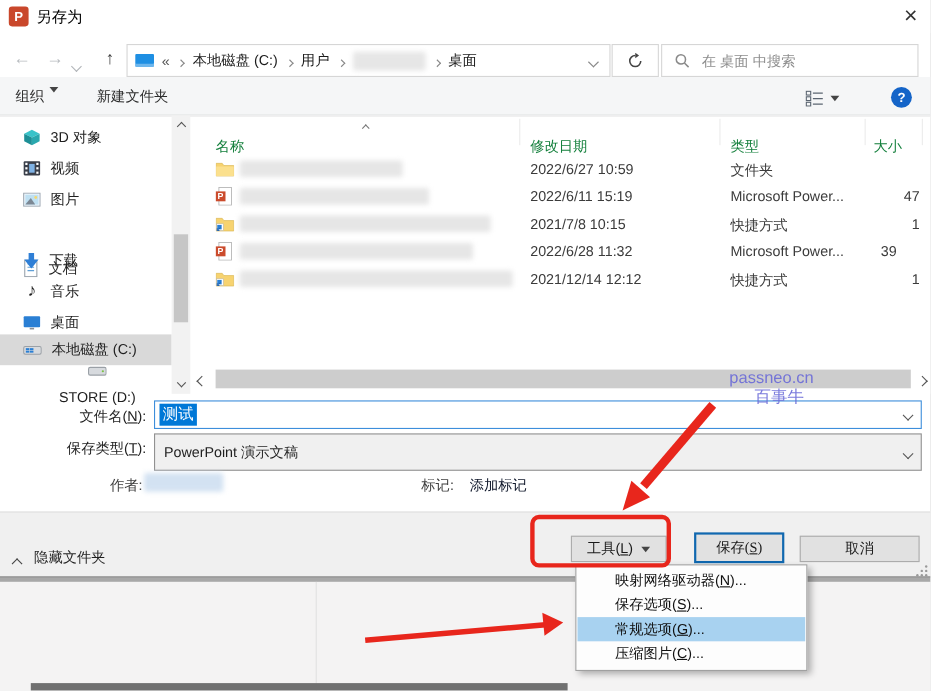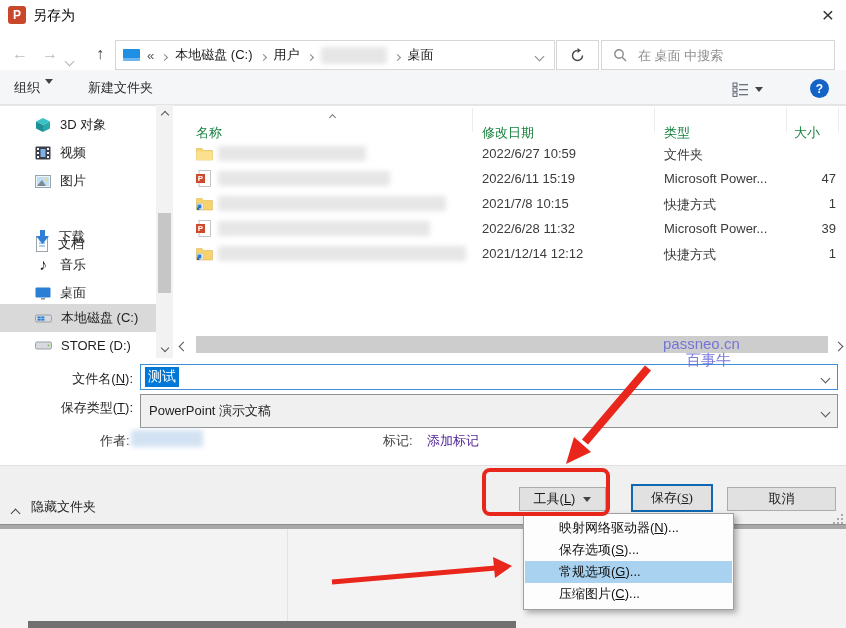--- a/index.html
+++ b/index.html
@@ -36,21 +36,21 @@
   .search-box input::placeholder{color:#8d8d8d;opacity:1;}
   
   .cmdbar{left:0;top:70px;width:846px;height:35px;background:#f5f6f7;border-bottom:1px solid #e3e4e5;box-sizing:border-box;}
   .cmd-item{top:79px;font-size:13px;color:#2b2b2b;display:flex;align-items:flex-start;gap:5px;cursor:pointer;}
   .tri-down{width:0;height:0;border-left:4px solid transparent;border-right:4px solid transparent;border-top:5px solid #444;}
   .help-circle{left:810px;top:79px;width:19px;height:19px;border-radius:50%;background:#1464c8;color:#fff;
     font-size:12px;font-weight:bold;display:flex;align-items:center;justify-content:center;cursor:pointer;}
   .viewsel{left:732px;top:82px;display:flex;align-items:center;gap:6px;cursor:pointer;}
   
   .mainarea{left:0;top:105px;width:846px;height:253px;background:#fff;border-top:1px solid #e6e6e6;box-sizing:border-box;}
-  .side-item{left:0;width:156px;height:28px;display:flex;align-items:center;gap:9px;padding-left:35px;
+  .side-item{left:0;width:156px;height:28px;display:flex;align-items:center;gap:9px;padding-left:21px;
     box-sizing:border-box;font-size:13px;cursor:pointer;}
   .side-item.selected{background:#d9d9d9;}
   .side-item svg,.side-item .txticon{flex:0 0 auto;}
   .vscroll{left:156px;top:105px;width:17px;height:253px;background:#f2f2f2;}
   .vscroll .thumb{left:2px;top:108px;width:13px;height:80px;background:#c6c6c6;}
   .sb-arrow{width:17px;height:16px;display:flex;align-items:center;justify-content:center;}
   
   .col-head{top:112px;font-size:13px;color:#15803d;cursor:pointer;margin-top:12px;}
   .head-sep{top:108px;width:1px;height:24px;background:#ececec;}
   .frow-text{font-size:13px;color:#3b3b3b;}
@@ -58,21 +58,21 @@
   .hscroll-btn{top:336px;width:18px;height:20px;display:flex;align-items:center;justify-content:center;}
   .hthumb{left:196px;top:336px;width:632px;height:17px;background:#cdcdcd;}
   
   .fld-label{width:133px;text-align:right;font-size:13px;color:#1f1f1f;}
   .filename-box{left:140px;top:364px;width:698px;height:26px;border:1px solid #3d8edb;box-sizing:border-box;
     background:#fff;display:flex;align-items:center;padding:0 8px 0 4px;}
   .sel-text{background:#0078d7;color:#fff;font-size:14px;padding:1px 3px;}
   .savetype-box{left:140px;top:394px;width:698px;height:25px;border:1px solid #919191;box-sizing:border-box;
     background:#f0f0f0;display:flex;align-items:center;padding:16px 8px;font-size:13px;color:#1f1f1f;}
   .flex-sp{margin-left:auto;}
-  .link{color:#4c1d95;cursor:pointer;font-size:13px;}
+  .link{color:#0f172a;cursor:pointer;font-size:13px;}
   
   .btm-strip{left:0;top:465px;width:846px;height:59px;background:#f0f0f0;border-top:1px solid #e0e0e0;box-sizing:border-box;}
   .btn{position:absolute;background:#e1e1e1;border:1px solid #acacac;box-sizing:border-box;font-size:13px;color:#1a1a1a;
     display:flex;align-items:center;justify-content:center;gap:8px;cursor:pointer;font-family:inherit;}
   .btn.default{border:2px solid #1068b0;}
   .dlg-bottom-edge{left:0;top:524px;width:846px;height:5px;background:#a8a8a8;border-top:1px solid #8f8f8f;box-sizing:border-box;}
   .below-dialog{left:0;top:529px;width:846px;height:99px;background:#f4f3f3;}
   .bg-vline{left:287px;top:529px;width:1px;height:99px;background:#e2e2e2;}
   .bg-darkbar{left:28px;top:621px;width:488px;height:7px;background:#707070;}
   
@@ -214,21 +214,21 @@
   <div class="abs side-item selected" style="top:304px;">
     <svg width="17" height="13" viewBox="0 0 17 13">
       <rect x="0.5" y="3" width="16" height="7" rx="1.5" fill="#d7dade" stroke="#9aa0a6"></rect>
       <rect x="2.5" y="4.5" width="3.2" height="1.8" fill="#2a7fd4"></rect>
       <rect x="6.2" y="4.5" width="3.2" height="1.8" fill="#2a7fd4"></rect>
       <rect x="2.5" y="6.8" width="3.2" height="1.8" fill="#2a7fd4"></rect>
       <rect x="6.2" y="6.8" width="3.2" height="1.8" fill="#2a7fd4"></rect>
     </svg>
     <span>本地磁盘 (C:)</span>
   </div>
-  <div class="abs side-item" style="top:331px;">
+  <div class="abs side-item" style="top:331px;flex-direction:column;">
     <svg width="17" height="13" viewBox="0 0 17 13">
       <rect x="0.5" y="3" width="16" height="7" rx="1.5" fill="#d7dade" stroke="#9aa0a6"></rect>
       <circle cx="13.5" cy="6.5" r="1" fill="#7ac143"></circle>
     </svg>
     <span>STORE (D:)</span>
   </div>
 
   <div class="abs vscroll">
     <div class="abs sb-arrow" style="left:0;top:2px;">
         <span class="chev up" style="width:5px;height:5px;border-color:#555;"></span>
@@ -287,21 +287,21 @@
 
   <div class="abs" style="left:180px;top:216px;width:666px;height:25px;">
     <svg class="abs" style="left:16px;top:4px;width:15px;height:17px;" viewBox="0 0 15 17">
       <rect x="3" y="0.5" width="11.5" height="16" fill="#fff" stroke="#b5b5b5" stroke-width="0.8"></rect>
       <rect x="0" y="4" width="9" height="9" fill="#cb4b2c"></rect>
       <text x="4.5" y="11" font-size="8" font-weight="bold" fill="#fff" text-anchor="middle" font-family="Liberation Sans,sans-serif">P</text>
     </svg>
     <span class="abs blurbox" style="left:38px;top:5px;width:212px;height:15px;"></span>
     <span class="abs frow-text" style="left:302px;top:5px;">2022/6/28 11:32</span>
     <span class="abs frow-text" style="left:484px;top:5px;">Microsoft Power...</span>
-    <span class="abs frow-text" style="left:600px;top:5px;width:56px;text-align:right;">39</span>
+    <span class="abs frow-text" style="left:600px;top:5px;width:56px;text-align:center;">39</span>
   </div>
 
   <div class="abs" style="left:180px;top:241px;width:666px;height:25px;">
     <svg class="abs file-icon" style="left:16px;top:5px;" viewBox="0 0 17 14">
       <path d="M0.5 2 L6 2 L7.5 4 L16.5 4 L16.5 13.5 L0.5 13.5 Z" fill="#f7d370" stroke="#d9b756" stroke-width="0.6"></path>
       <rect x="1" y="7" width="6" height="6" fill="#fff" stroke="#b5b5b5" stroke-width="0.5"></rect>
       <rect x="1.5" y="8" width="4" height="4" fill="#2a7fd4"></rect>
       <path d="M1.5 13 L4 10.5 M1.5 13 L1.5 11 M1.5 13 L3.5 13" stroke="#1a5fae" stroke-width="0.9" fill="none"></path>
     </svg>
     <span class="abs blurbox" style="left:38px;top:5px;width:248px;height:15px;"></span>

